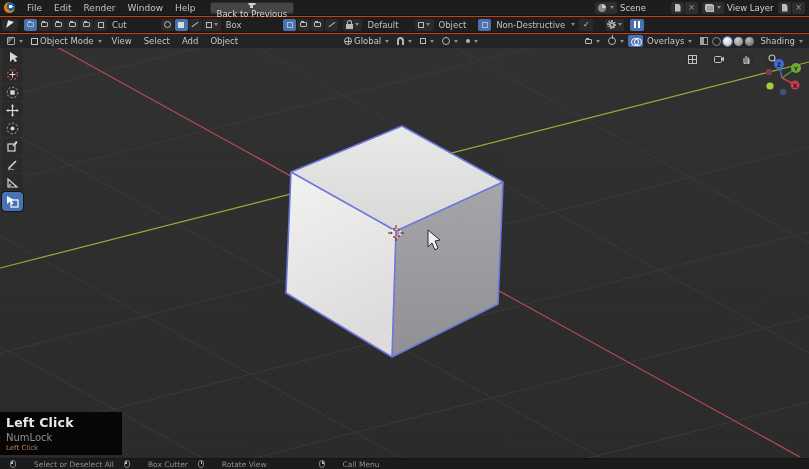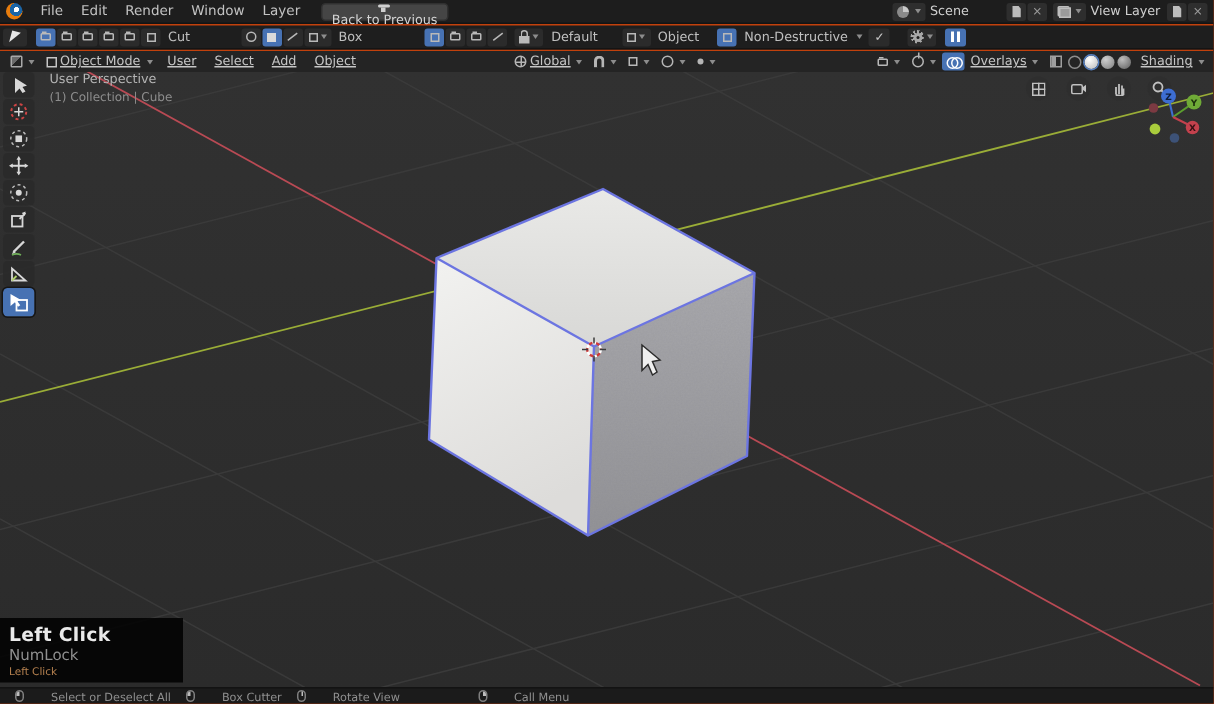--- a/index.html
+++ b/index.html
@@ -63,21 +63,21 @@
   .gear::before { content:""; position:absolute; inset:3.5px; border-radius:50%; background:#1e1e1e; z-index:1; }
   .pause-btn { width:14px; height:12px; background:#4772b3; border-radius:2px;
     display:flex; align-items:center; justify-content:center; gap:2px; }
   .pause-btn i { width:2px; height:7px; background:#fff; }
   .checkbox { width:14px; height:12px; background:#2b2b2b; border-radius:2px; color:#c9c9c9;
     font-size:8px; display:flex; align-items:center; justify-content:center; }
   .bc-label { margin:0 4px; }
 
   
   .vheader { position:absolute; top:34px; left:0; width:809px; height:14px; background:#242424;
-    display:flex; align-items:center; font-size:8.5px; color:#c6c6c6;text-decoration:underline; }
+    display:flex; align-items:center; font-size:8.5px; color:#c6c6c6; }
   .vh-btn { display:flex; align-items:center; gap:2px; padding:0 4px; height:12px; border-radius:2px; }
   .cube-glyph { width:7px; height:7px; border:1px solid #c6c6c6; position:relative; }
   .editor-glyph { width:8px; height:8px; border:1px solid #a9a9a9; border-radius:1px;
     background:linear-gradient(135deg,#6b6b6b 50%, transparent 50%); }
   .vh-menu { padding:0 6px; }
   .globe { width:8px; height:8px; border:1px solid #b5b5b5; border-radius:50%; position:relative; }
   .globe::before { content:""; position:absolute; left:0; right:0; top:3px; height:1px; background:#b5b5b5; }
   .globe::after { content:""; position:absolute; left:3px; top:0; bottom:0; width:1px; background:#b5b5b5; }
   .magnet { width:7px; height:8px; border:2px solid #b5b5b5; border-top:none; border-radius:0 0 4px 4px;
     transform:rotate(180deg); }
@@ -144,21 +144,21 @@
 <body>
 
 <div class="app">
 
   <div class="menubar">
     <span class="blender-logo"></span>
     <span class="menu-item">File</span>
     <span class="menu-item">Edit</span>
     <span class="menu-item">Render</span>
     <span class="menu-item">Window</span>
-    <span class="menu-item">Layer</span>
+    <span class="menu-item">Help</span>
     <div class="back-btn">
       <span class="mini-screen"></span>
       <span>Back to Previous</span>
     </div>
     <div class="mb-right">
       <div class="selector">
         <span class="sel-iconbox">
           <span class="scene-glyph"></span>
           <span class="caret"></span>
         </span>
@@ -260,21 +260,21 @@
   <div class="vheader">
     <span class="vh-btn" style="margin-left:3px">
       <span class="editor-glyph"></span>
       <span class="caret"></span>
     </span>
     <span class="vh-btn">
       <span class="cube-glyph"></span>
       <span>Object Mode</span>
       <span class="caret"></span>
     </span>
-    <span class="vh-menu">User</span>
+    <span class="vh-menu">View</span>
     <span class="vh-menu">Select</span>
     <span class="vh-menu">Add</span>
     <span class="vh-menu">Object</span>
 
     <span class="vh-btn" style="margin-left:96px">
       <span class="globe"></span>
       <span>Global</span>
       <span class="caret"></span>
     </span>
     <span class="vh-btn">
@@ -381,24 +381,20 @@
           <line x1="396" y1="177" x2="396" y2="181"></line>
             <line x1="396" y1="189" x2="396" y2="193"></line>
           <line x1="388" y1="185" x2="392" y2="185"></line>
             <line x1="400" y1="185" x2="404" y2="185"></line>
         </g>
       </g>
 
       <polygon points="428,182 428,199 432,195 435,202 438,200 435,193 440,192" fill="#efefef" stroke="#2b2b2b" stroke-width="1"></polygon>
     </svg>
 
-    <div class="vp-corner-text">
-      <div class="vp-line1">User Perspective</div>
-      <div class="vp-line2">(1) Collection | Cube</div>
-    </div>
 
     <div class="toolcol">
       <div class="tool-btn">
         <svg width="12" height="12">
             <polygon points="3,1 3,11 6,8 8,11 10,10 8,7 11,6" fill="#d8d8d8"></polygon>
           </svg>
       </div>
       <div class="tool-btn">
         <svg width="13" height="13">
             <circle cx="6.5" cy="6.5" r="5" fill="none" stroke="#c44" stroke-width="1.3" stroke-dasharray="2 2"></circle>

